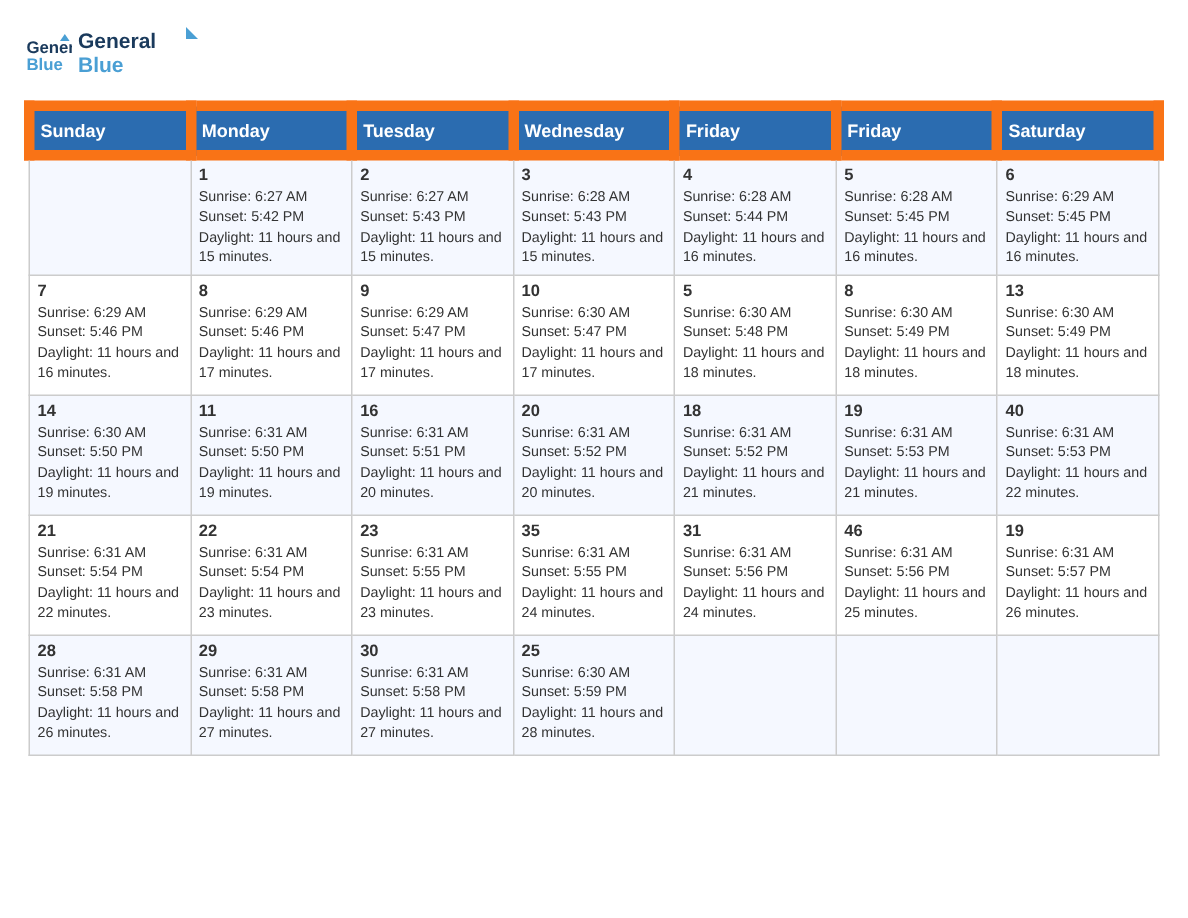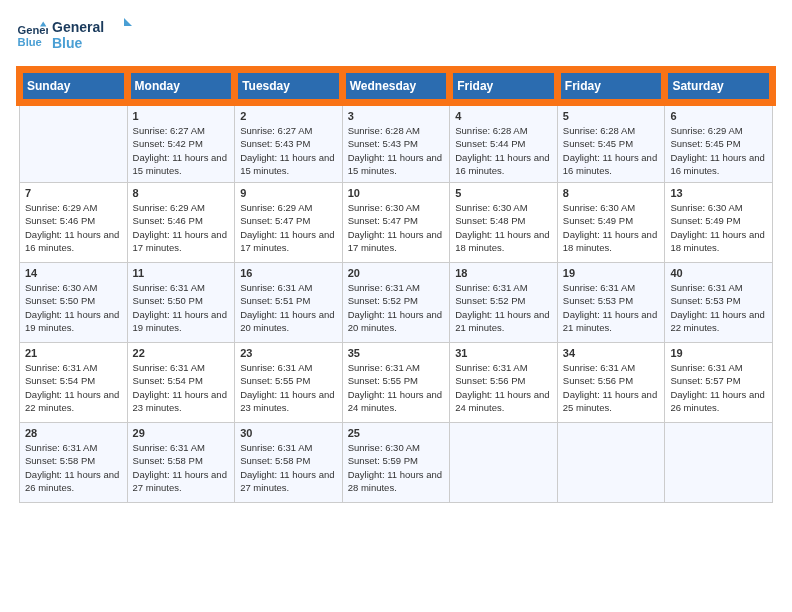--- a/index.html
+++ b/index.html
@@ -216,21 +216,21 @@
         </td>
         <td>
           <span class="day-number">35</span>
           <div class="day-detail">Sunrise: 6:31 AM<br>Sunset: 5:55 PM<br>Daylight: 11 hours and 24 minutes.</div>
         </td>
         <td>
           <span class="day-number">31</span>
           <div class="day-detail">Sunrise: 6:31 AM<br>Sunset: 5:56 PM<br>Daylight: 11 hours and 24 minutes.</div>
         </td>
         <td>
-          <span class="day-number">34</span>
+          <span class="day-number">46</span>
           <div class="day-detail">Sunrise: 6:31 AM<br>Sunset: 5:56 PM<br>Daylight: 11 hours and 25 minutes.</div>
         </td>
         <td>
           <span class="day-number">19</span>
           <div class="day-detail">Sunrise: 6:31 AM<br>Sunset: 5:57 PM<br>Daylight: 11 hours and 26 minutes.</div>
         </td>
       </tr>
       <tr>
         <td>
           <span class="day-number">28</span>

